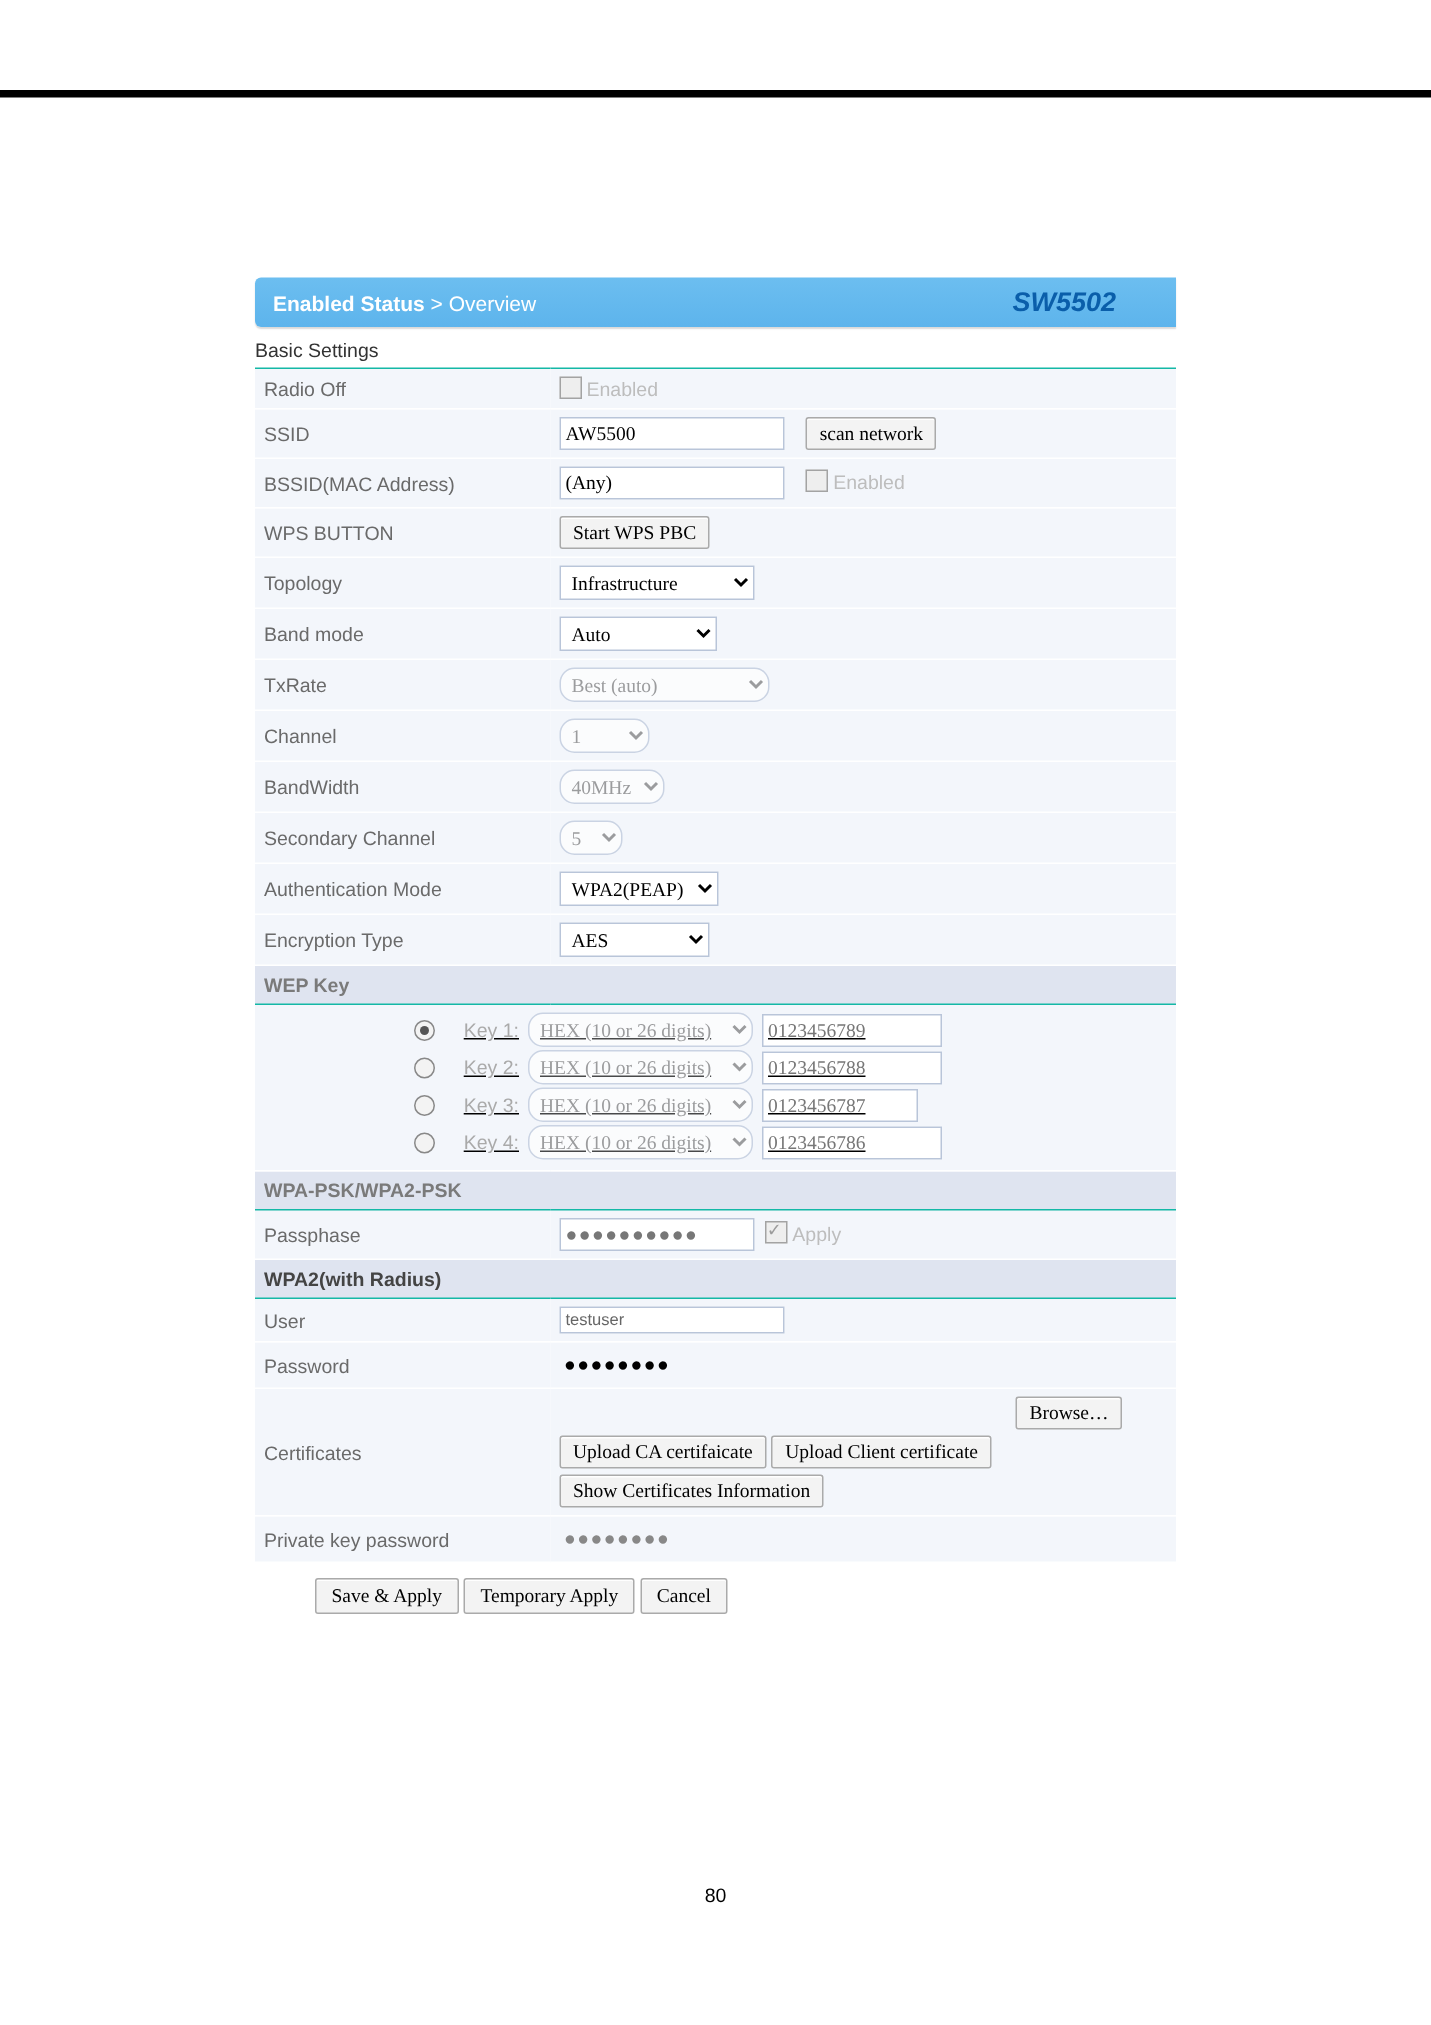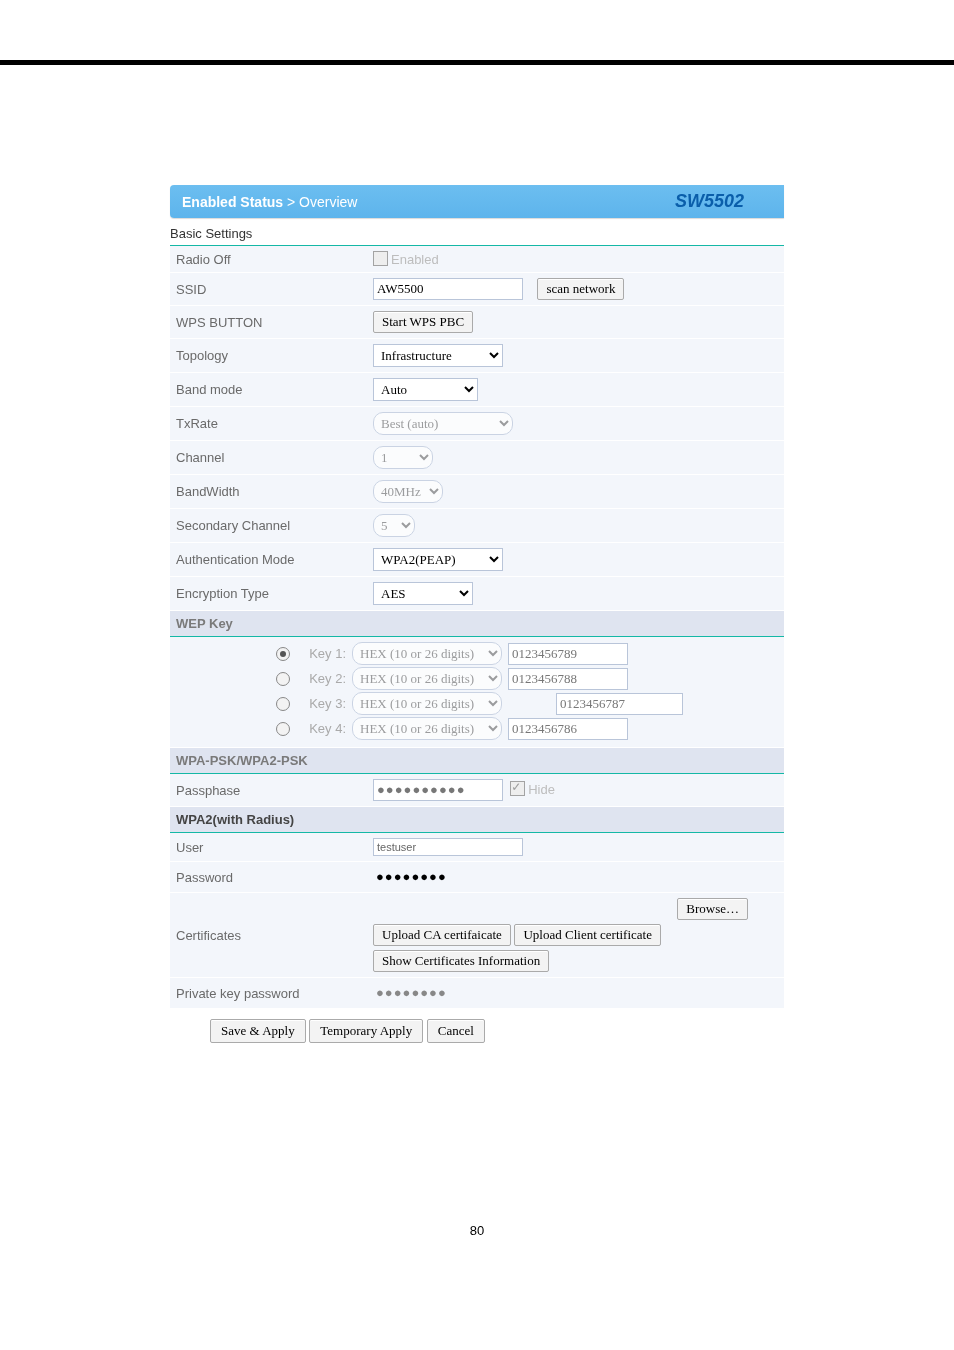--- a/index.html
+++ b/index.html
@@ -142,20 +142,21 @@
     background: #555;
     border-radius: 50%;
   }
   .wep-row {
     display: flex;
     align-items: center;
     gap: 6px;
     margin-bottom: 2px;
     justify-content: flex-start;
     padding-left: 100px;
+    text-decoration: underline;
   }
   .wep-row .key-label { color: #aaa; width: 48px; text-align: right; }
   .dots { letter-spacing: 1px; font-family: Arial; }
   .footer-btns {
     margin-top: 10px;
     padding-left: 40px;
   }
   .page-num {
     text-align: center;
     margin-top: 180px;
@@ -189,20 +190,28 @@
       </tr>
       <tr class="row">
         <td class="label">SSID</td>
         <td class="value">
           <input type="text" style="width: 150px;" value="AW5500">
           &nbsp;&nbsp;
           <button class="btn btn-sm">scan network</button>
         </td>
       </tr>
       <tr class="row">
+        <td class="label">BSSID(MAC Address)</td>
+        <td class="value">
+          <input type="text" style="width: 150px;" value="(Any)">
+          &nbsp;&nbsp;
+          <span class="chk"></span><span class="grayed">Enabled</span>
+        </td>
+      </tr>
+      <tr class="row">
         <td class="label">WPS BUTTON</td>
         <td class="value">
           <button class="btn btn-sm">Start WPS PBC</button>
         </td>
       </tr>
       <tr class="row">
         <td class="label">Topology</td>
         <td class="value">
           <select style="width:130px">
             <option>Infrastructure</option>
@@ -245,21 +254,21 @@
         <td class="label">Secondary Channel</td>
         <td class="value">
           <select style="width:42px" class="disabled" disabled="">
             <option>5</option>
           </select>
         </td>
       </tr>
       <tr class="row">
         <td class="label">Authentication Mode</td>
         <td class="value">
-          <select style="width:130px">
+          <select style="width:106px">
             <option>WPA2(PEAP)</option>
           </select>
         </td>
       </tr>
       <tr class="row">
         <td class="label">Encryption Type</td>
         <td class="value">
           <select style="width:100px">
             <option>AES</option>
           </select>
@@ -280,39 +289,39 @@
         <div class="wep-row">
           <span class="radio"></span>
                 <span class="key-label">Key 2:</span>
           <select style="width:150px" class="disabled" disabled=""><option>HEX (10 or 26 digits)</option></select>
           <input type="text" class="disabled" style="width: 120px;" disabled="" value="0123456788">
         </div>
         <div class="wep-row">
           <span class="radio"></span>
                 <span class="key-label">Key 3:</span>
           <select style="width:150px" class="disabled" disabled=""><option>HEX (10 or 26 digits)</option></select>
-          <input type="text" class="disabled" style="width: 127px; margin-left: 48px;" disabled="" value="0123456787">
+          <input type="text" class="disabled" style="width: 104px;" disabled="" value="0123456787">
         </div>
         <div class="wep-row">
           <span class="radio"></span>
                 <span class="key-label">Key 4:</span>
           <select style="width:150px" class="disabled" disabled=""><option>HEX (10 or 26 digits)</option></select>
           <input type="text" class="disabled" style="width: 120px;" disabled="" value="0123456786">
         </div>
       </td>
           </tr>
 
       <tr>
             <td colspan="2" class="sub-header">WPA-PSK/WPA2-PSK</td>
           </tr>
       <tr class="row">
         <td class="label grayed">Passphase</td>
         <td class="value">
           <input type="text" class="disabled dots" disabled="" style="width: 130px;" value="●●●●●●●●●●">
-          &nbsp;<span class="chk checked"></span><span class="grayed">Hide</span>
+          &nbsp;<span class="chk checked"></span><span class="grayed">Apply</span>
         </td>
       </tr>
 
       <tr>
             <td colspan="2" class="sub-header-em">WPA2(with Radius)</td>
           </tr>
       <tr class="row">
         <td class="label">User</td>
         <td class="value"><input type="text" style="width: 150px; font-family: Arial; font-size: 11px; color: rgb(102, 102, 102);" value="testuser"></td>
       </tr>

